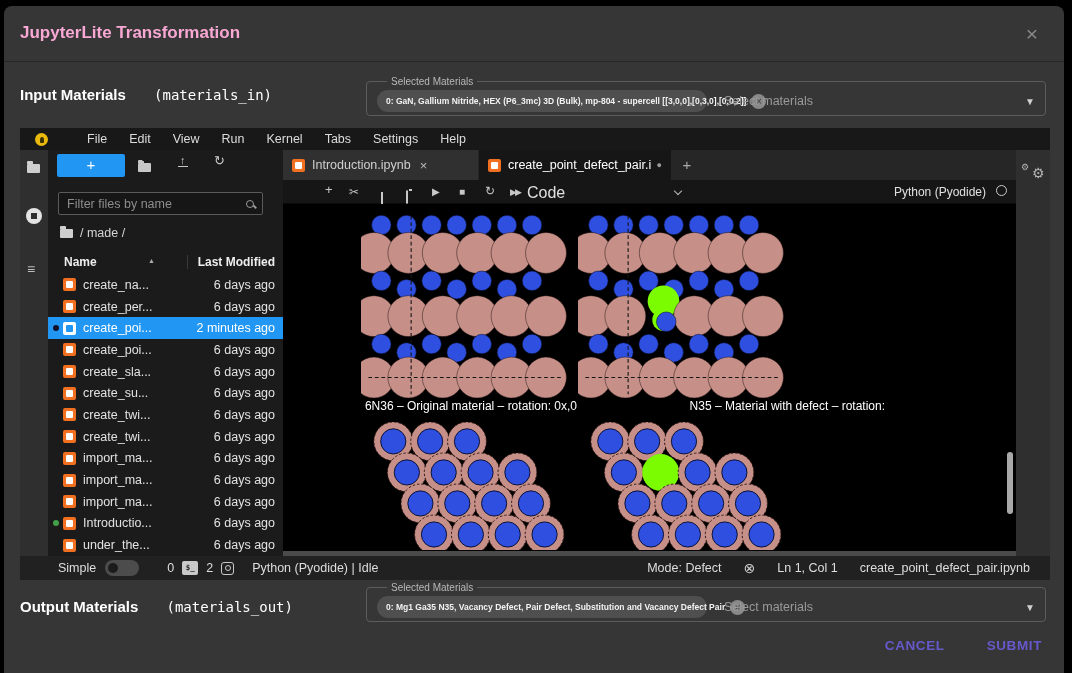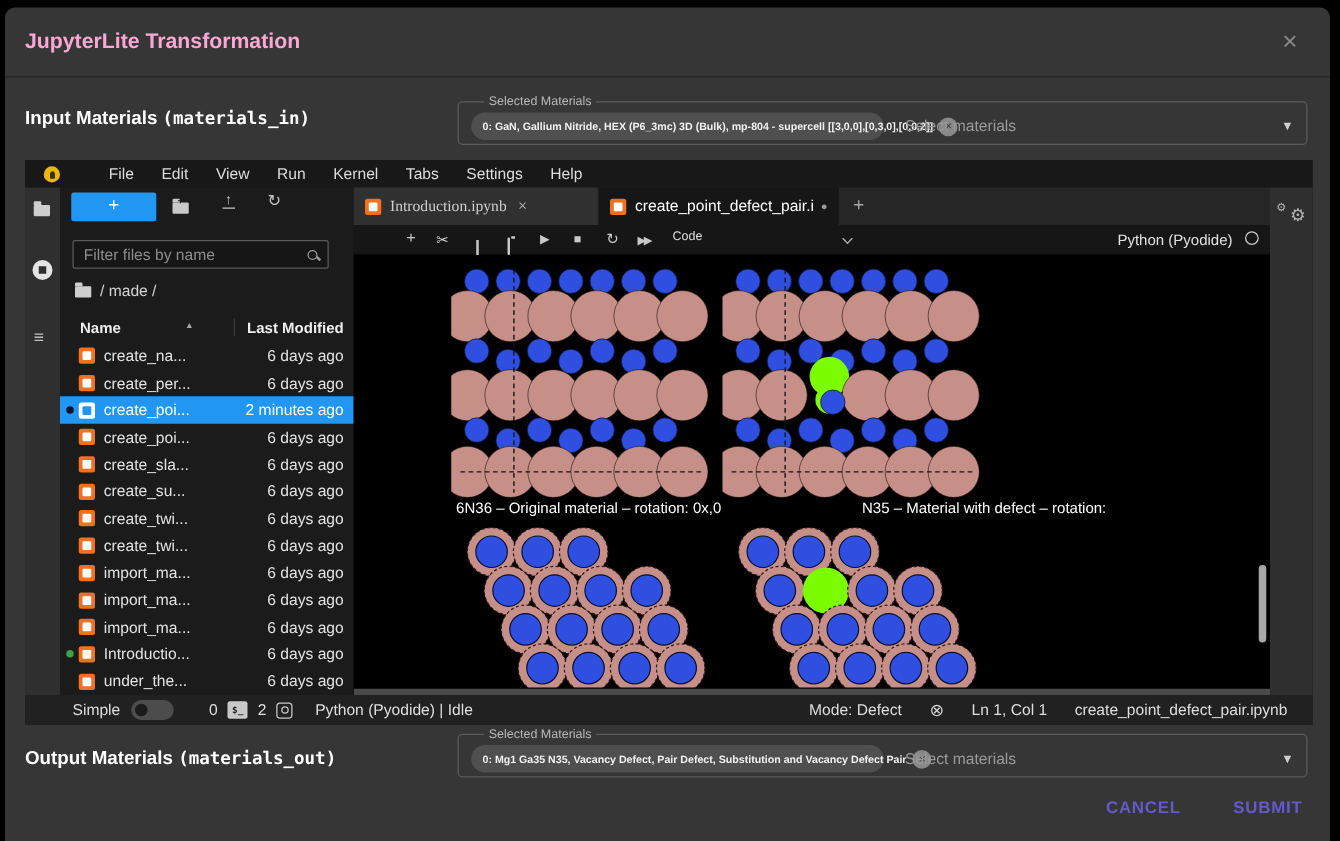--- a/index.html
+++ b/index.html
@@ -9,21 +9,21 @@
     background:#363636; border-radius:8px 8px 0 0; overflow:hidden; }
 
   
   .dlg-header { position:absolute; left:0; top:0; width:100%; height:56px;
     border-bottom:1px solid #262626; }
   .dlg-title { position:absolute; left:16px; top:17px; font-size:17px; font-weight:bold; color:#f9a8d4; }
   .dlg-close { position:absolute; right:26px; top:17px; font-size:21px; color:#8a8a8a; cursor:pointer; line-height:1; }
 
   
   .io-label { position:absolute; left:16px; font-size:15px; font-weight:bold; color:#fff; }
-  .io-label code { font-family:"DejaVu Sans Mono", monospace; font-weight:bold; font-size:14px; }
+  .io-label code { font-family:"DejaVu Sans Mono", monospace; font-weight:normal; font-size:14px;margin-left:24px; }
   .materials-fieldset { position:absolute; left:362px; width:680px; height:40px;
     border:1px solid #5c5c5c; border-radius:4px; display:flex; align-items:center; padding:0 10px; }
   .materials-fieldset legend { margin-left:10px; padding:0 4px; font-size:10px; color:#b8b8b8; }
   .chip { display:inline-flex; align-items:center; height:22px; border-radius:11px;
     background:#4f4f4f; padding:0 4px 0 9px; max-width:330px; flex:0 0 auto; }
   .chip-label { font-size:8.5px; font-weight:bold; color:#f2f2f2; white-space:nowrap; }
   .chip-x { width:15px; height:15px; margin-left:5px; border-radius:50%; background:#898989;
     color:#3e3e3e; font-size:10px; line-height:15px; text-align:center; flex:0 0 auto; cursor:pointer; }
   .select-ph { margin-left:17px; font-size:12.5px; color:#9a9a9a; }
   .dd-arrow { margin-left:auto; font-size:10px; color:#cfcfcf; cursor:pointer; }
@@ -98,21 +98,21 @@
   .nb-toolbar { position:absolute; left:0; top:30px; width:100%; height:24px; background:#161616;
     border-bottom:1px solid #0a0a0a; color:#c8c8c8; }
   .tb { position:absolute; top:5px; cursor:pointer; font-size:11px; line-height:14px; }
   .i-save { width:10px; height:10px; background:#c8c8c8; clip-path:polygon(0 0,72% 0,100% 28%,100% 100%,0 100%); position:relative; }
   .i-save::after { content:''; position:absolute; left:2px; bottom:1px; width:5px; height:4px; background:#161616; }
   .i-copy { width:8px; height:9px; border:1.2px solid #c8c8c8; background:#161616; position:relative; }
   .i-copy::before { content:''; position:absolute; left:-4px; top:-4px; width:8px; height:9px; border:1.2px solid #c8c8c8; z-index:-1; }
   .i-paste { width:9px; height:11px; border:1.2px solid #c8c8c8; border-radius:1px; position:relative; }
   .i-paste::before { content:''; position:absolute; top:-2px; left:2px; width:3px; height:2px; background:#c8c8c8; }
   .ff { letter-spacing:-2px; font-size:9px; }
-  .cell-type { position:absolute; left:255px; top:4px; font-size:10px; color:#e0e0e0; cursor:pointer; }
+  .cell-type { position:absolute; left:244px; top:4px; font-size:16px; color:#e0e0e0; cursor:pointer; }
   .chev { position:absolute; left:392px; top:8px; width:6px; height:6px; border-right:1.5px solid #bbb;
     border-bottom:1.5px solid #bbb; transform:rotate(45deg); cursor:pointer; }
   .kernel-name { position:absolute; right:30px; top:5px; font-size:12px; color:#e0e0e0; cursor:pointer; }
   .kernel-circle { position:absolute; right:9px; top:5px; width:11px; height:11px; border:1.5px solid #ccc; border-radius:50%; }
 
   .nb-content { position:absolute; left:0; top:54px; width:100%; height:352px; background:#000; overflow:hidden; }
   .lat { position:absolute; }
   .lat-caption { position:absolute; font-size:12px; color:#fff; white-space:nowrap; overflow:hidden; }
   .vthumb { position:absolute; right:3px; top:248px; width:6px; height:62px; border-radius:3px; background:#a8a8a8; cursor:grab; }
   .hbar { position:absolute; left:0; bottom:0; width:100%; height:5px; background:#4a4a4a; }
@@ -274,21 +274,21 @@
             <div class="file-row">
               <span class="nb-icon"></span>
               <span class="file-name">under_the...</span>
               <span class="file-mod">6 days ago</span>
             </div>
           </div>
       </div>
 
       <div class="jl-main">
         <div class="tabbar" id="tab-list">
-            <div class="nb-tab" style="width: 225px; font-family: Liberation Serif, serif;">
+            <div class="nb-tab" style="width: 225px;">
               <span class="nb-icon"></span>
               <span class="tab-label">Introduction.ipynb</span>
               <span class="tab-close">×</span>
             </div>
             <div class="nb-tab active" style="width: 192px;">
               <span class="nb-icon"></span>
               <span class="tab-label">create_point_defect_pair.ip</span>
               <span class="tab-dirty">●</span>
             </div>
             <div class="tab-add">+</div>

